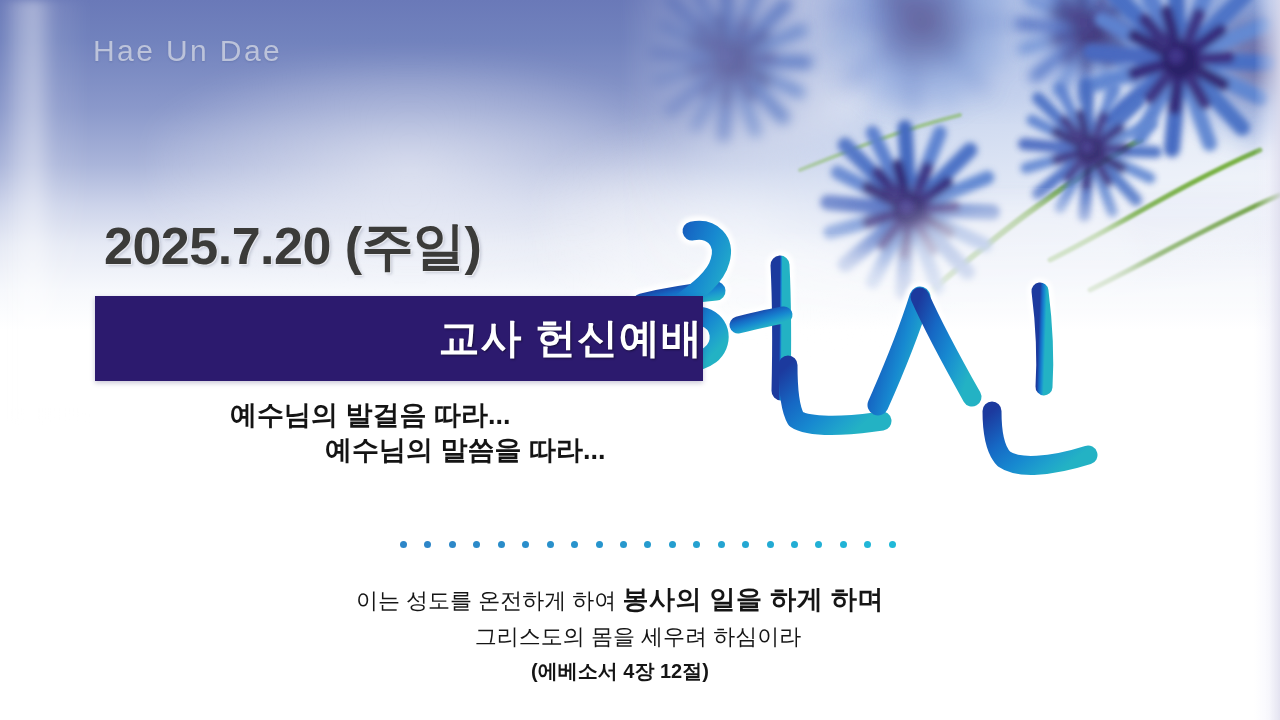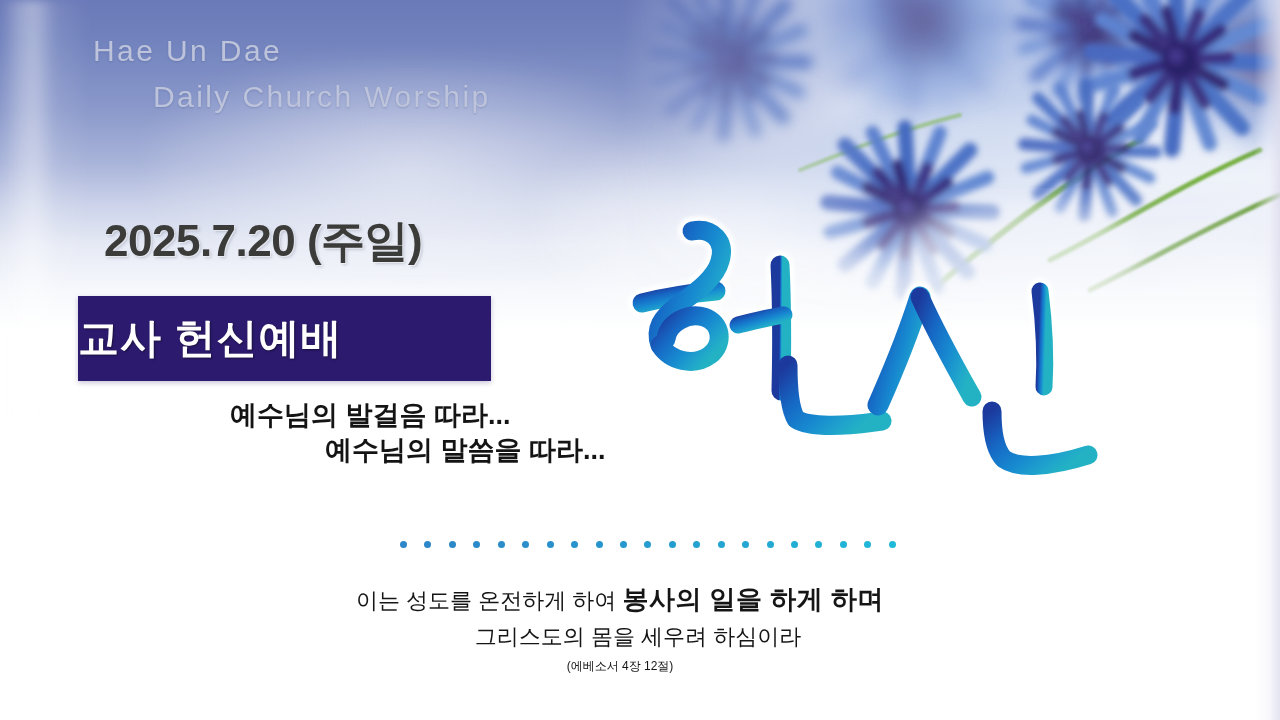--- a/index.html
+++ b/index.html
@@ -126,39 +126,39 @@
   .header-line2 {
     margin-top: 16px;
     margin-left: 60px;
   }
 
   
   .date-line {
     position: absolute;
     left: 104px; top: 212px;
     z-index: 6;
-    font-size: 44px;
+    font-size: 52px;
     font-weight: 700;
     color: #3b3b39;
     letter-spacing: -0.5px;
     white-space: nowrap;
     text-shadow: 1px 1px 0 rgba(255,255,255,0.55),
                  2px 2px 3px rgba(120,125,150,0.35);
   }
 
   
   .banner {
     position: absolute;
-    left: 78px; top: 296px;
-    width: 413px; height: 85px;
+    left: 95px; top: 296px;
+    width: 608px; height: 85px;
     background: #2c1a6e;
     z-index: 6;
     display: flex;
     align-items: center;
-    justify-content: flex-start;
+    justify-content: flex-end;
     box-shadow: 0 2px 5px rgba(40,30,95,0.25);
   }
   .banner-text {
     color: #ffffff;
     font-size: 41px;
     font-weight: 700;
     letter-spacing: 1px;
     white-space: nowrap;
     text-shadow: 1px 1px 2px rgba(0,0,0,0.45);
   }
@@ -220,22 +220,22 @@
     letter-spacing: 0.5px;
   }
   .scr-line2 {
     font-size: 22px;
     font-weight: 500;
     margin-top: 6px;
     white-space: nowrap;
     margin-left: 36px;
   }
   .scr-ref {
-    font-size: 12px;
-    font-weight: 400;
+    font-size: 20px;
+    font-weight: 700;
     margin-top: 6px;
     white-space: nowrap;
   }
 
   
   .calligraphy {
     position: absolute;
     left: 620px; top: 205px;
     width: 520px; height: 330px;
     z-index: 5;
@@ -416,21 +416,20 @@
         <path d="M300,92 C316,128 334,160 352,192" stroke-width="19"></path>
         <path d="M420,86 C424,118 426,150 424,182" stroke-width="17"></path>
         <path d="M372,206 C372,230 376,246 384,254
                  C398,264 430,262 468,250" stroke-width="19"></path>
       </g>
     </svg>
   </div>
 
   <div class="header">
     <div class="header-line1">Hae Un Dae</div>
-    <div class="header-line2">Daily Church Worship</div>
   </div>
 
   <div class="date-line">2025.7.20 (주일)</div>
 
   <div class="banner">
     <span class="banner-text">교사 헌신예배</span>
   </div>
 
   <div class="subtitles">
     <div class="sub-line sub-line-1">예수님의 발걸음 따라...</div>

